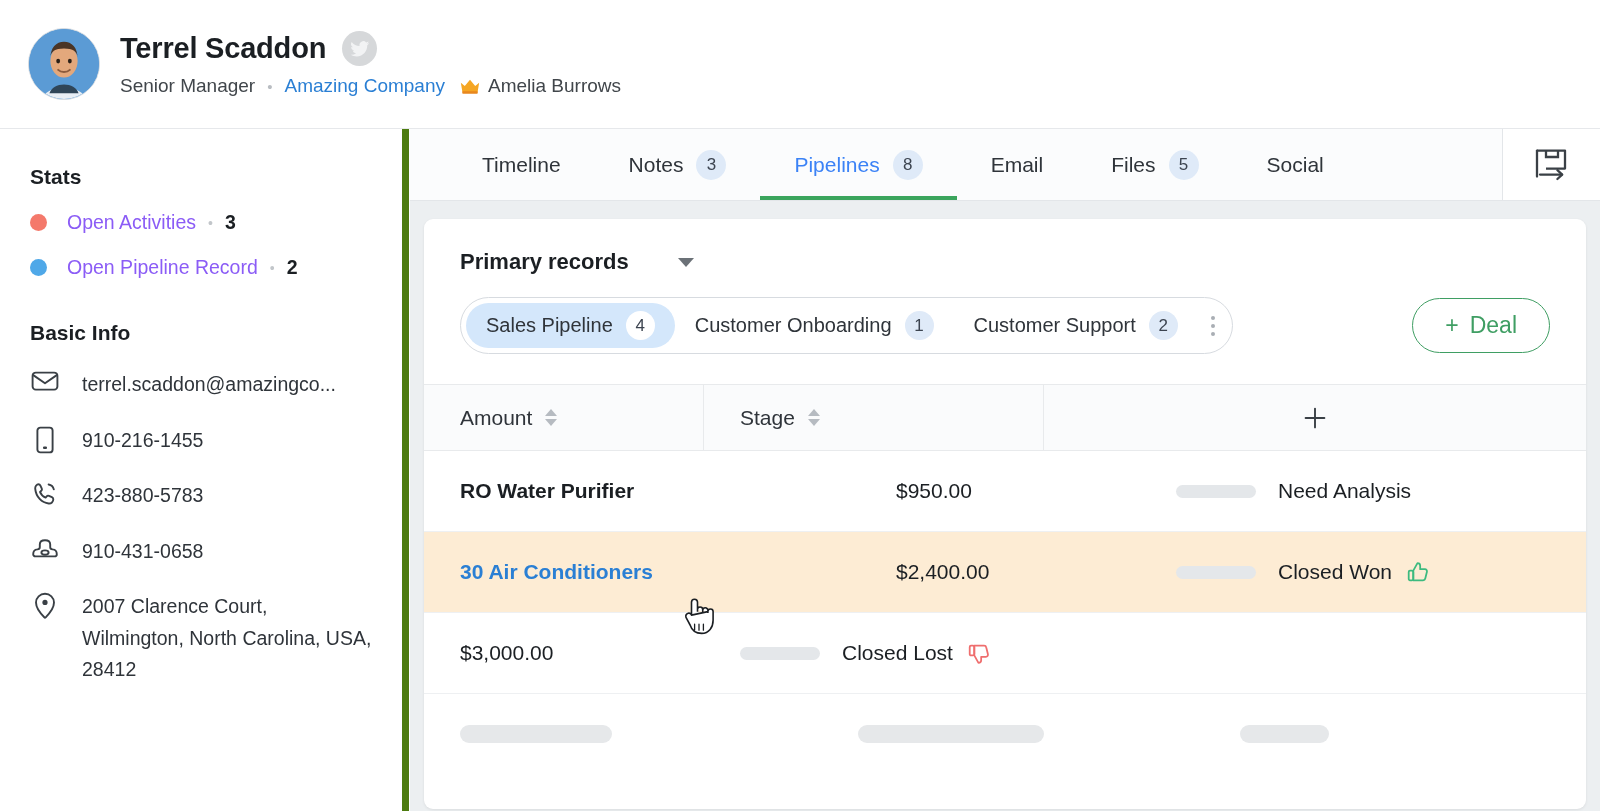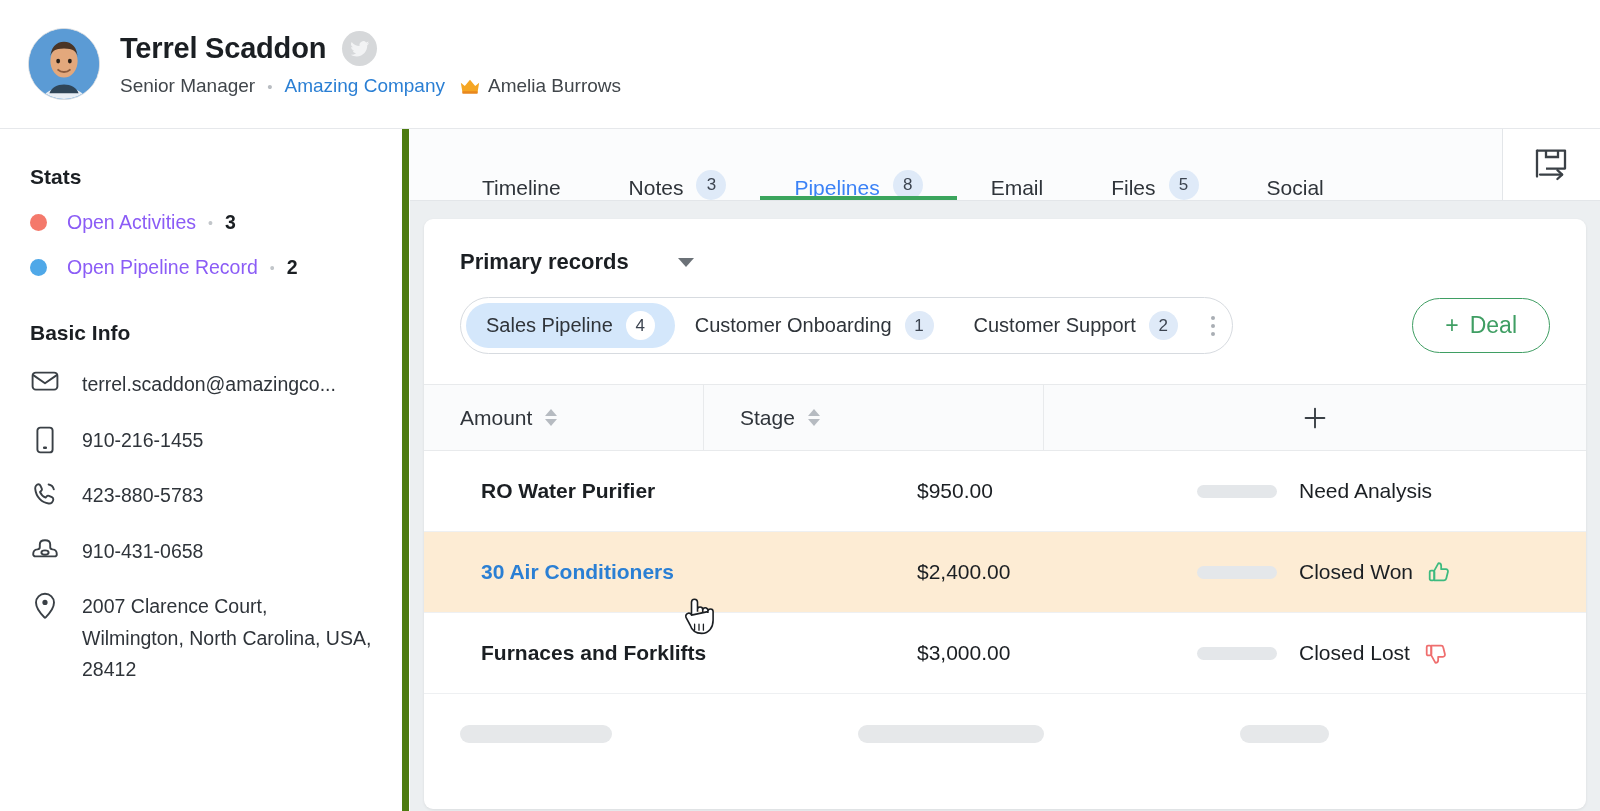--- a/index.html
+++ b/index.html
@@ -179,21 +179,21 @@
   }
   .tabs {
     display: flex;
     align-items: center;
     height: 71px;
     padding-left: 38px;
     flex: 1;
   }
   .tab {
     display: flex;
-    align-items: flex-end;
+    align-items: center;
     height: 71px;
     padding: 0 34px;
     cursor: pointer;
     position: relative;
   }
   .tab-label {
     font-size: 21px;
     color: #2f343a;
   }
   .tab.active .tab-label { color: #3b82f6; }
@@ -393,21 +393,21 @@
   .tr {
     display: flex;
     align-items: center;
     height: 81px;
     border-bottom: 1px solid #eef0f2;
   }
   .tr.highlight { background: #fdecd4; }
   .td {
     display: flex;
     align-items: center;
-    padding-left: 57px;
+    padding-left: 36px;
     height: 100%;
   }
   .td.col-plus { padding-left: 0; }
 
   .deal-name {
     font-size: 21px;
     font-weight: bold;
     color: #1b1f23;
   }
   .deal-name.link {
@@ -721,23 +721,20 @@
                   <path d="M7 10.2l4-7.2c1.5 0 2.6 1.1 2.6 2.5v3.3h4.6c1.3 0 2.2 1.2 1.9 2.4l-1.6 6.6c-.2 1-1.1 1.7-2.1 1.7H7z"></path>
                   <rect x="2.6" y="10.2" width="4.4" height="9.3" rx="1.2"></rect>
                 </svg>
               </span>
             </span>
           </div>
           <div class="td col-plus"></div>
         </div>
 
         <div class="tr">
-          <div class="td col-name">
-            <span class="deal-name">Furnaces and Forklifts</span>
-          </div>
           <div class="td col-amount">
             <span class="amount">$3,000.00</span>
           </div>
           <div class="td col-stage">
             <span class="stage-cell">
               <span class="stage-track">
                 <span class="stage-fill" style="width:100%;background:#ef6e6e"></span>
               </span>
               <span class="stage-text">Closed Lost</span>
               <span class="stage-glyph">

